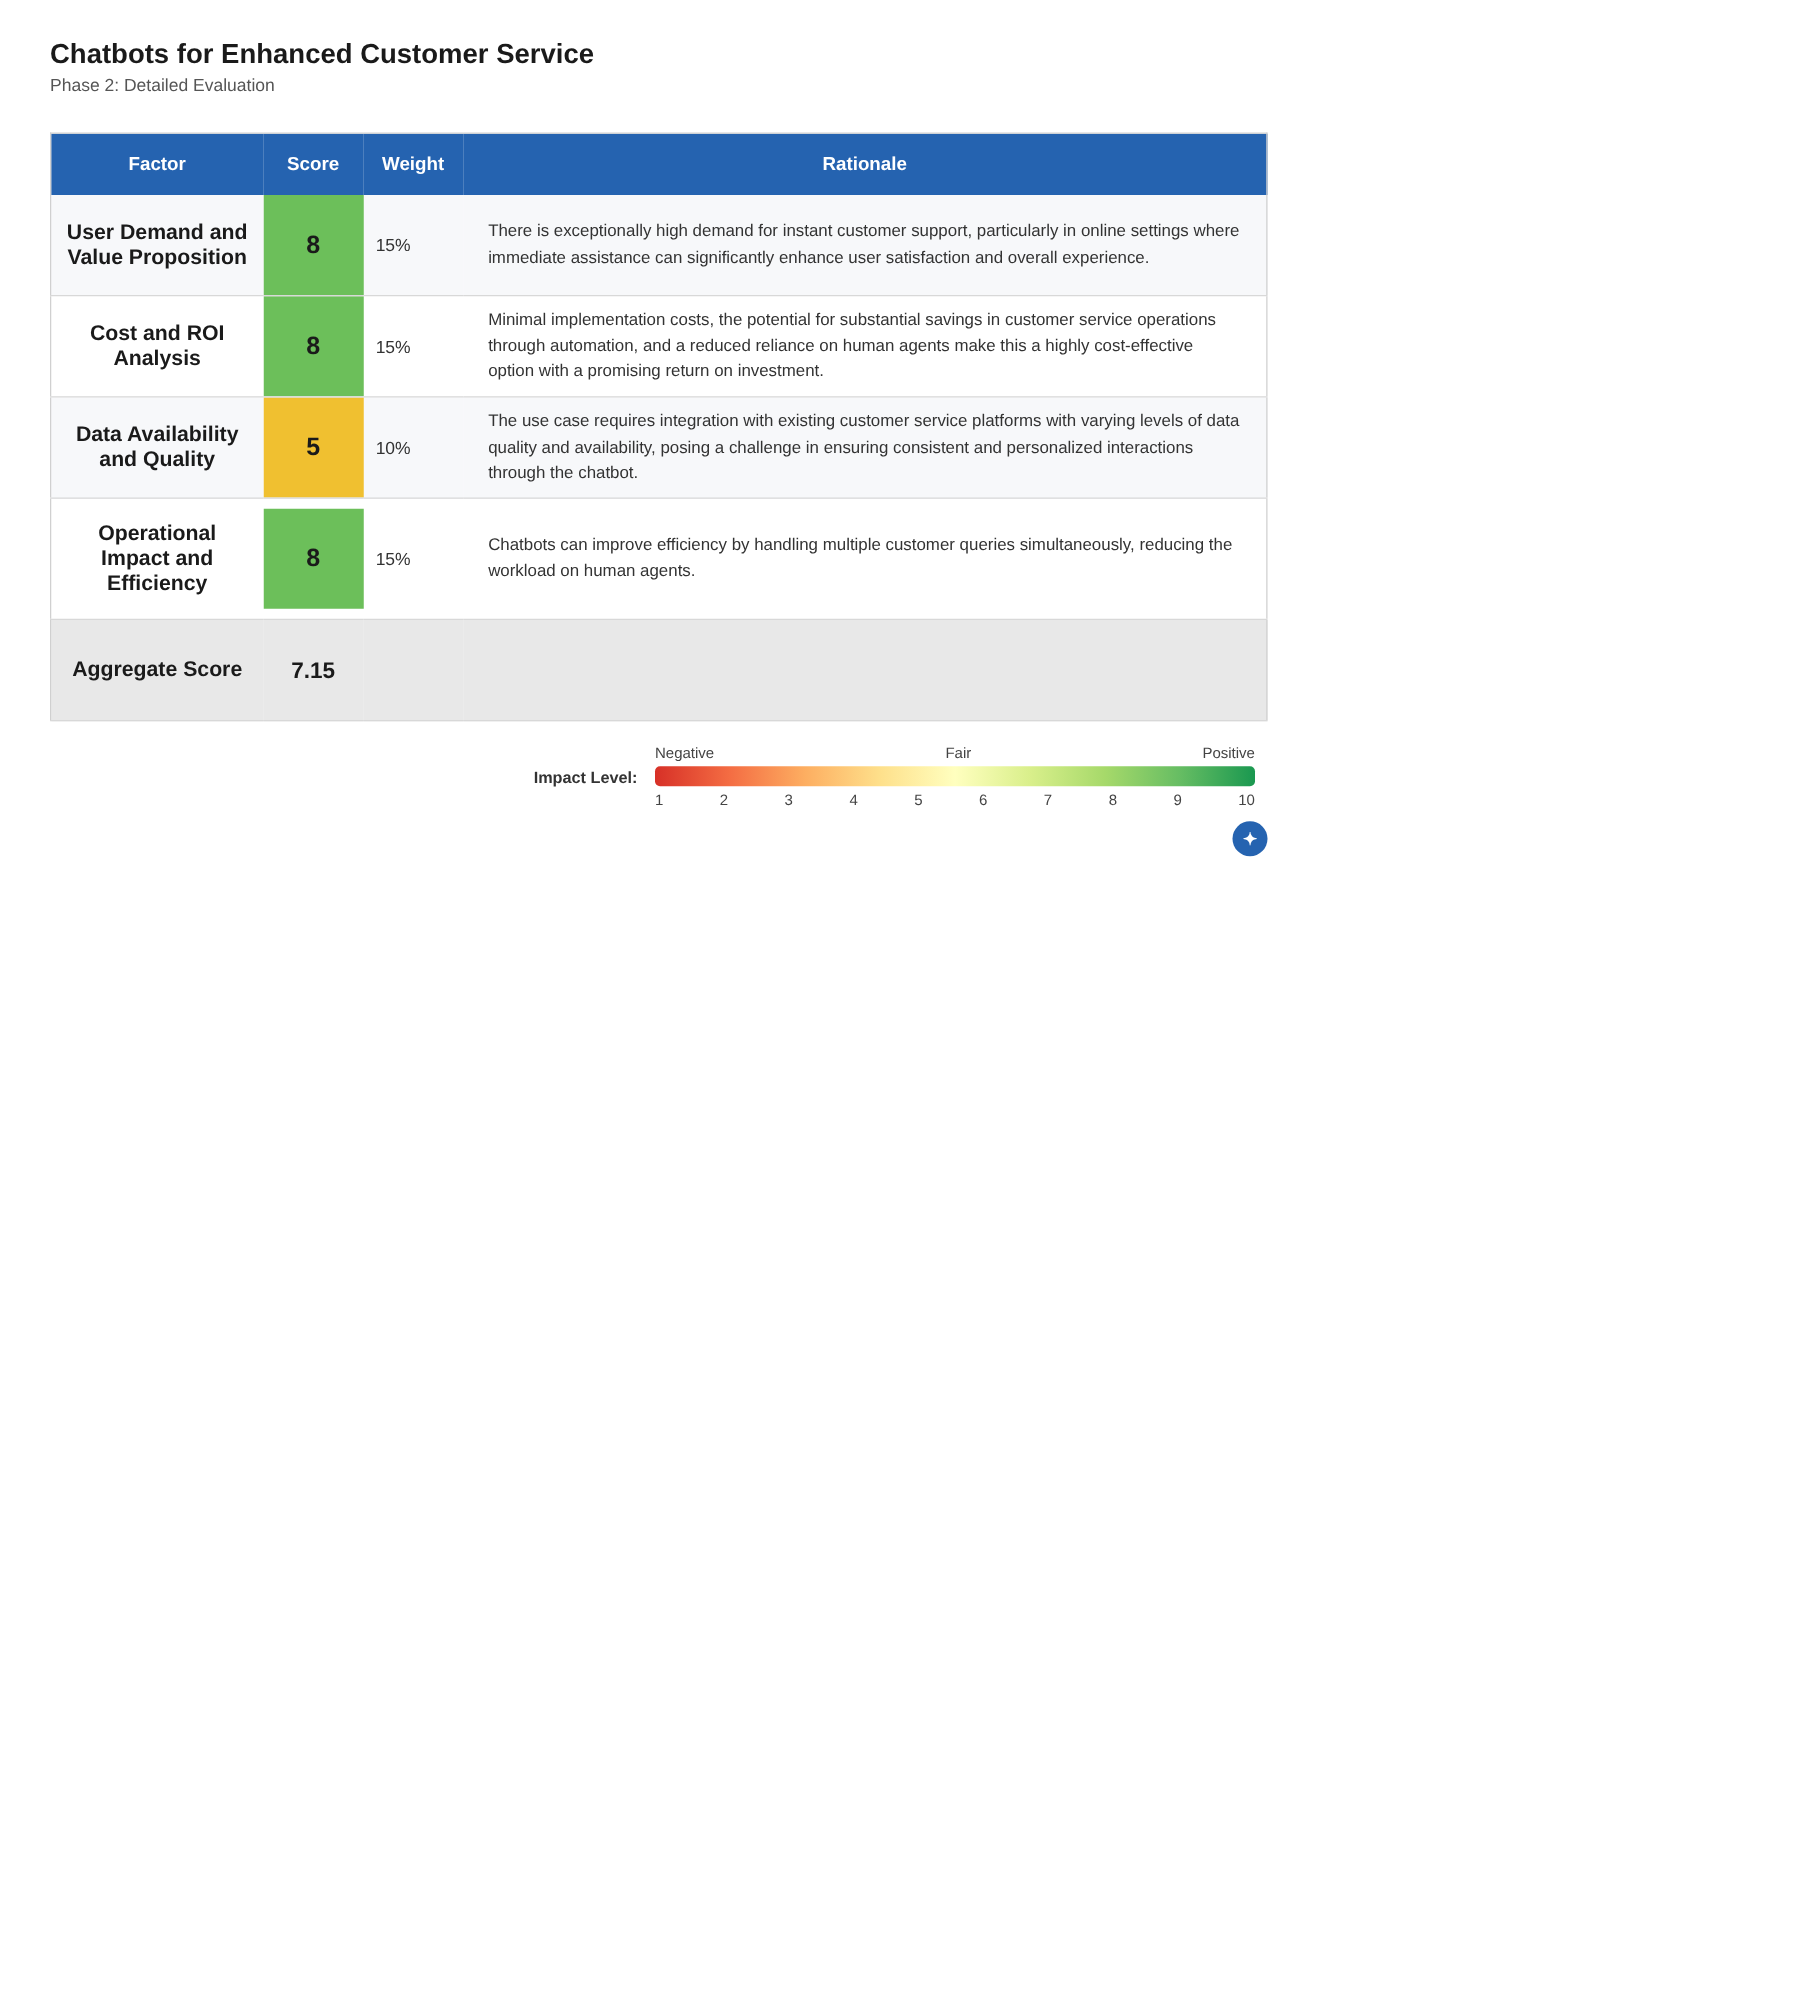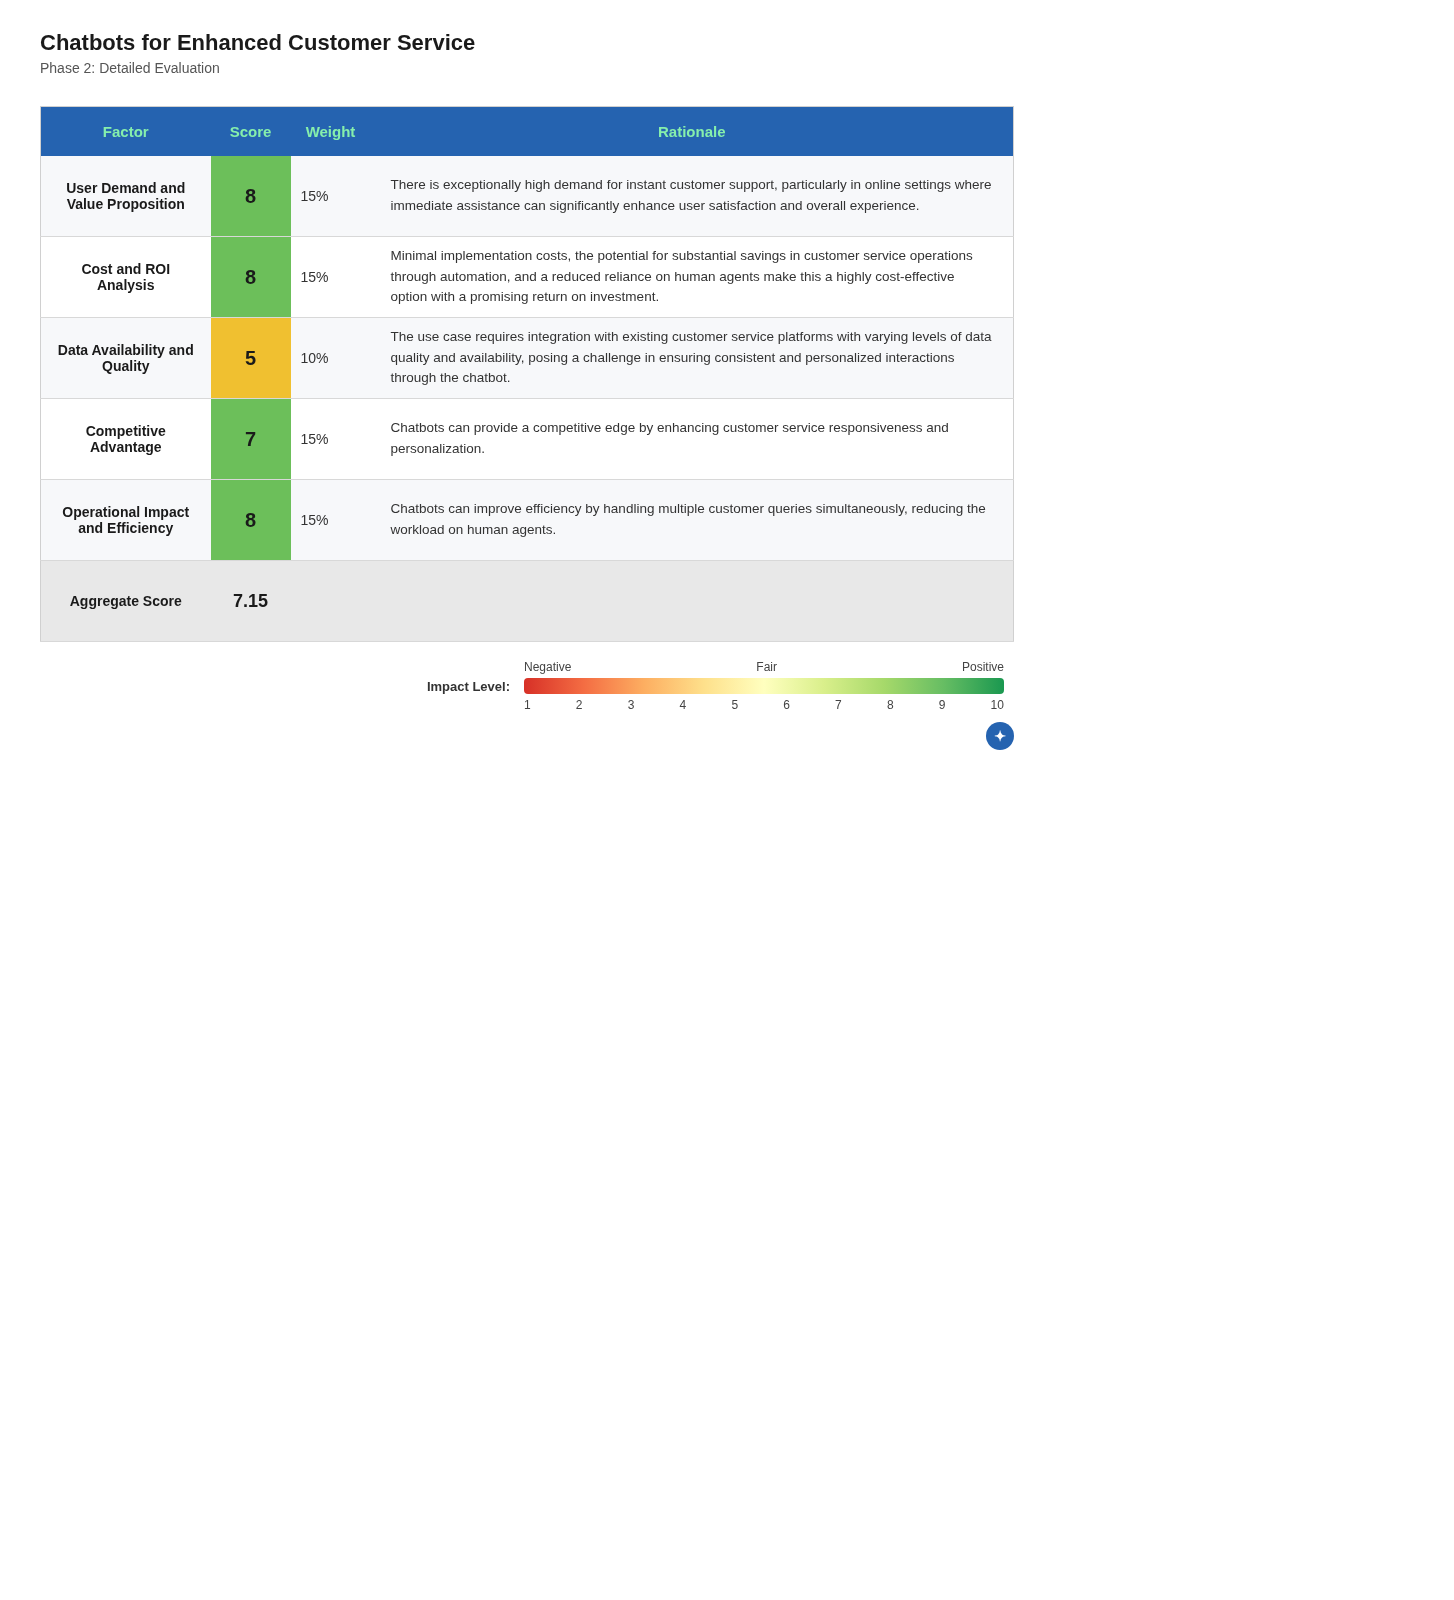--- a/index.html
+++ b/index.html
@@ -21,21 +21,21 @@
       color: #555;
       margin-bottom: 30px;
     }
     table {
       width: 100%;
       border-collapse: collapse;
       border: 1px solid #d0d0d0;
     }
     thead tr {
       background-color: #2563b0;
-      color: #86efac;
+      color: #ffffff;
     }
     thead th {
       padding: 16px 14px;
       font-size: 15px;
       font-weight: bold;
       text-align: center;
     }
     thead th.rationale-header {
       text-align: center;
     }
@@ -43,21 +43,21 @@
       border-bottom: 1px solid #d8d8d8;
     }
     tbody tr:nth-child(odd) {
       background-color: #f7f8fa;
     }
     tbody tr:nth-child(even) {
       background-color: #ffffff;
     }
     td.factor-cell {
       font-weight: bold;
-      font-size: 14px;
+      font-size: 17px;
       color: #1a1a1a;
       text-align: center;
       padding: 18px 12px;
       width: 170px;
     }
     td.score-cell {
       text-align: center;
       padding: 0;
       width: 80px;
     }
@@ -186,28 +186,20 @@
         <td class="weight-cell">15%</td>
         <td class="rationale-cell">Minimal implementation costs, the potential for substantial savings in customer service operations through automation, and a reduced reliance on human agents make this a highly cost-effective option with a promising return on investment.</td>
       </tr>
       <tr>
         <td class="factor-cell">Data Availability and Quality</td>
         <td class="score-cell">
           <div class="score-box" style="background-color: rgb(240, 192, 48);">5</div>
         </td>
         <td class="weight-cell">10%</td>
         <td class="rationale-cell">The use case requires integration with existing customer service platforms with varying levels of data quality and availability, posing a challenge in ensuring consistent and personalized interactions through the chatbot.</td>
-      </tr>
-      <tr>
-        <td class="factor-cell">Competitive Advantage</td>
-        <td class="score-cell">
-          <div class="score-box" style="background-color: rgb(108, 191, 90);">7</div>
-        </td>
-        <td class="weight-cell">15%</td>
-        <td class="rationale-cell">Chatbots can provide a competitive edge by enhancing customer service responsiveness and personalization.</td>
       </tr>
       <tr>
         <td class="factor-cell">Operational Impact and Efficiency</td>
         <td class="score-cell">
           <div class="score-box" style="background-color: rgb(108, 191, 90);">8</div>
         </td>
         <td class="weight-cell">15%</td>
         <td class="rationale-cell">Chatbots can improve efficiency by handling multiple customer queries simultaneously, reducing the workload on human agents.</td>
       </tr>
       <tr class="aggregate-row">

